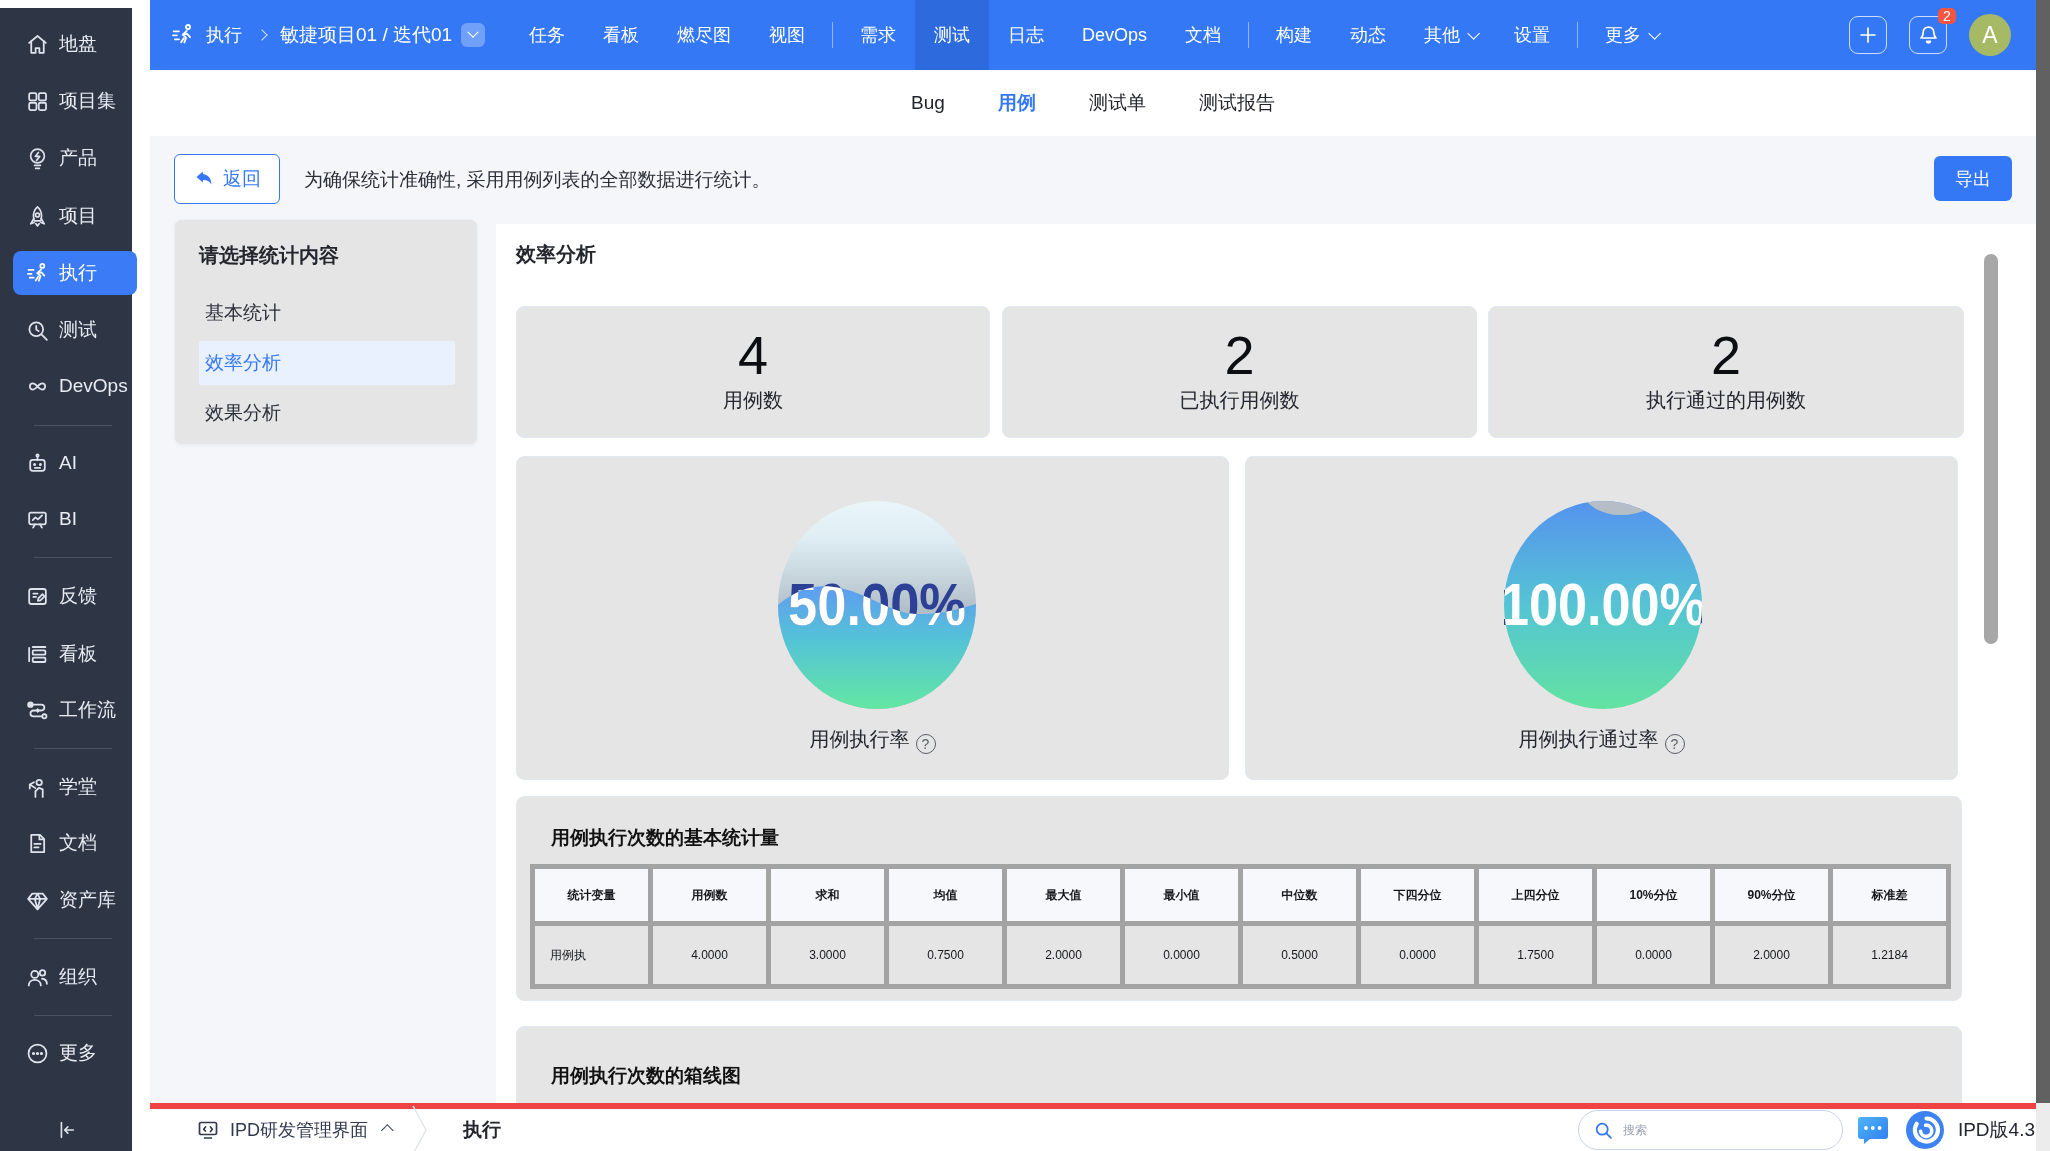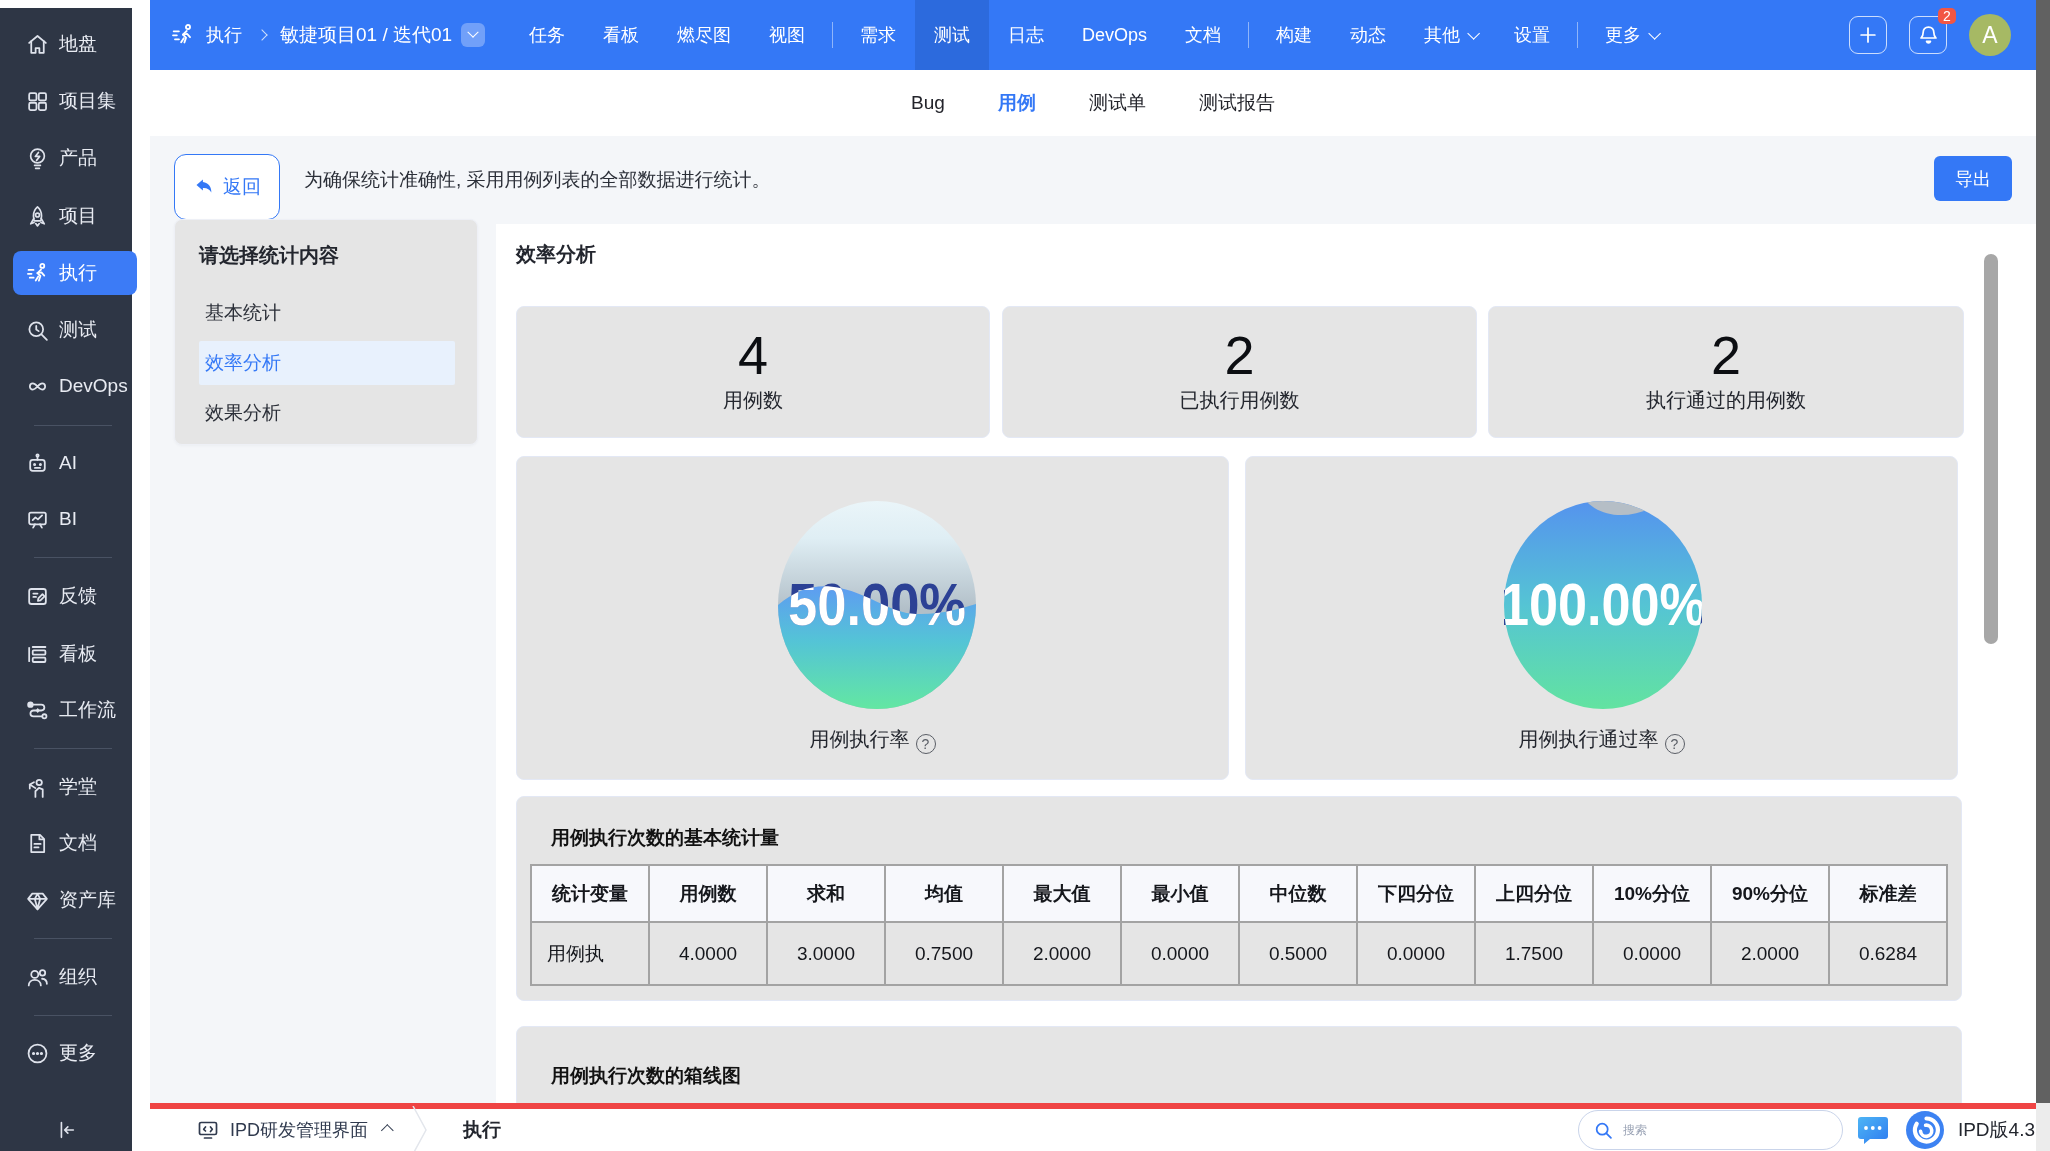--- a/index.html
+++ b/index.html
@@ -29,21 +29,21 @@
   
   #content { left:150px; top:136px; width:1900px; height:967px; background:#f4f6f9; }
   #mainpanel { position:absolute; left:346px; top:88px; width:1540px; height:879px; background:#fff; }
 
   .card { position:absolute; background:#e5e5e5; border:1px solid #e3e8f5; border-radius:8px; }
 
   .stat { height:132px; text-align:center; }
   .stat .num { margin-top:20px; font-size:54px; line-height:56px; color:#0c0e12; }
   .stat .lbl { margin-top:4px; font-size:20px; color:#23262e; }
   .qmark { display:inline-block; width:20px; height:20px; border:1.4px solid #5a5e66; border-radius:50%; font-size:14px; line-height:19px; text-align:center; color:#5a5e66; margin-left:6px; vertical-align:-3px; }
-  #stattable th, #stattable td { width:118px; height:57px; border:2px solid #a3a3a3; font-size:19px; color:#15171c; text-align:center; font-weight:bold; padding:0; }
+  #stattable th, #stattable td { width:118px; height:57px; border:5px solid #a3a3a3; font-size:12px; color:#15171c; text-align:center; font-weight:bold; padding:0; }
   #stattable td { font-weight:normal; height:63px; }
   #stattable th { background:#f7f8fc; }
 
   
   #bottombar { left:150px; top:1103px; width:1900px; height:48px; background:#fff; border-top:6px solid #ef4444; display:flex; align-items:center; z-index:6;padding-left:12px; }
 
   
   #winscroll { left:2036px; top:0; width:14px; height:1103px; background:#616161; z-index:10; }
   #winscroll2 { left:2036px; top:1103px; width:14px; height:48px; background:#ececec; z-index:10; }
 </style>
@@ -206,21 +206,21 @@
     </div>
   </div>
   <div id="tabrow" class="abs">
     <span class="tab">Bug</span>
     <span class="tab active">用例</span>
     <span class="tab">测试单</span>
     <span class="tab">测试报告</span>
   </div>
   <div id="content" class="abs">
 
-    <button style="position:absolute;left:24px;top:18px;width:106px;height:66px;background:#fff;border:1.5px solid #3478f6;border-radius:12px;color:#3478f6;font-size:19px;font-family:inherit;display:flex;align-items:center;justify-content:center;gap:8px;">
+    <button style="position:absolute;left:24px;top:18px;width:106px;height:50px;background:#fff;border:1.5px solid #3478f6;border-radius:6px;color:#3478f6;font-size:19px;font-family:inherit;display:flex;align-items:center;justify-content:center;gap:8px;">
       <svg width="22" height="22" viewBox="0 0 24 24" fill="#3478f6">
         <path d="M10.8 6.6V3.8L3.8 9.8l7 6V13.1c4.4-.3 7.2 1.4 9.2 5 .3-6-3-10.5-9.2-11.5z"></path>
       </svg>返回</button>
     <div style="position:absolute;left:154px;top:31px;font-size:19px;color:#2b2f38;">为确保统计准确性, 采用用例列表的全部数据进行统计。</div>
     <button style="position:absolute;left:1784px;top:20px;width:78px;height:45px;background:#3478f6;border:none;border-radius:6px;color:#fff;font-size:18px;font-family:inherit;">导出</button>
 
     <div class="card" style="left:24px;top:83px;width:304px;height:226px;border:1px solid #eef0f6;box-shadow:0 1px 3px rgba(30,40,80,.04);">
       <div style="padding:22px 24px 0;font-size:20px;font-weight:bold;color:#23262e;">请选择统计内容</div>
       <div style="margin:22px 0 0;">
         <div style="height:44px;display:flex;align-items:center;padding-left:30px;font-size:19px;color:#2b2f38;">基本统计</div>
@@ -321,21 +321,21 @@
               <td>4.0000</td>
               <td>3.0000</td>
               <td>0.7500</td>
               <td>2.0000</td>
               <td>0.0000</td>
               <td>0.5000</td>
               <td>0.0000</td>
               <td>1.7500</td>
               <td>0.0000</td>
               <td>2.0000</td>
-              <td>0.6284</td>
+              <td>1.2184</td>
           </tr>
         </tbody>
         </table>
       </div>
 
       <div class="card" style="left:20px;top:802px;width:1446px;height:220px;">
         <div style="position:absolute;left:34px;top:36px;font-size:19px;font-weight:bold;color:#111;">用例执行次数的箱线图</div>
       </div>
 
       <div style="position:absolute;left:1488px;top:30px;width:14px;height:390px;background:#a7a7a7;border-radius:7px;"></div>

